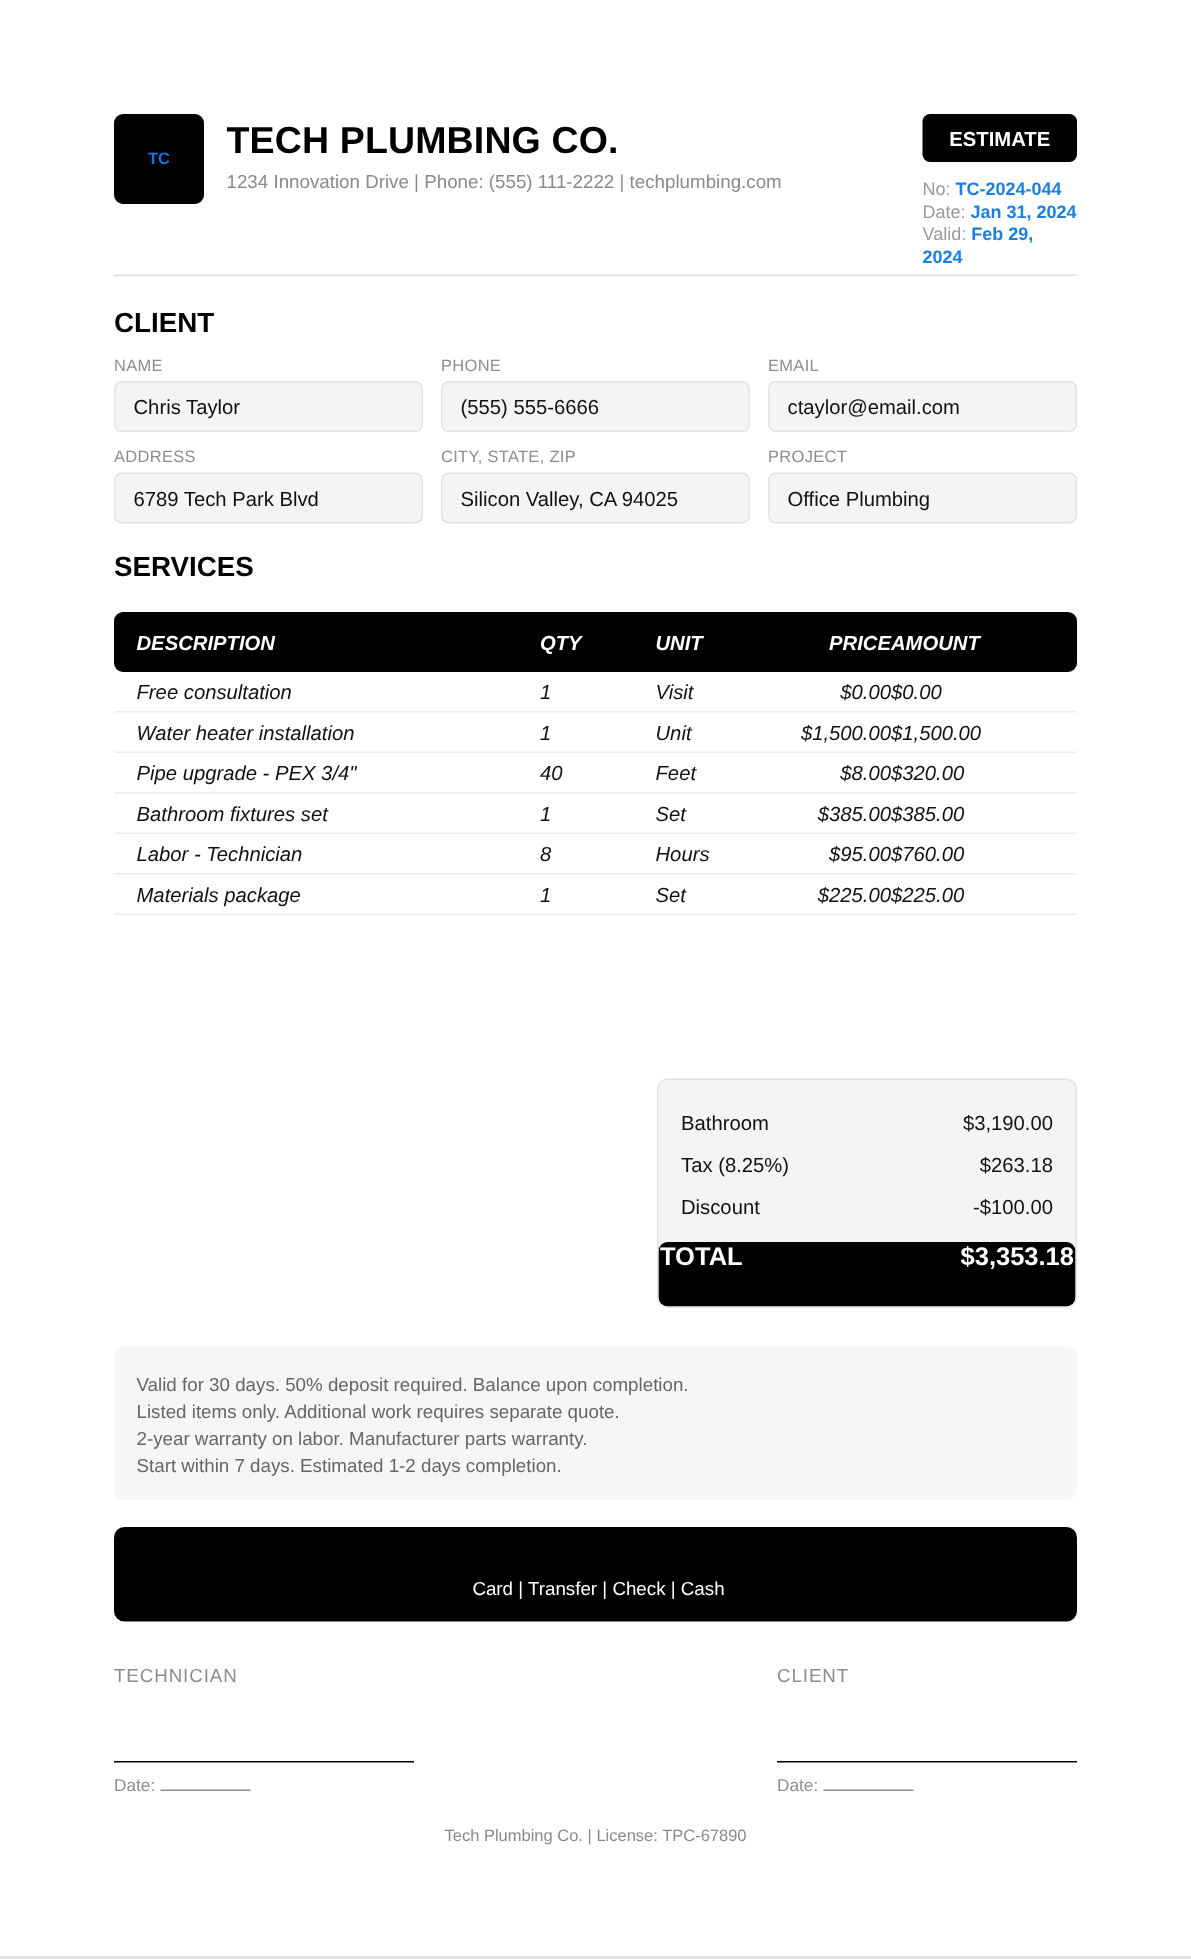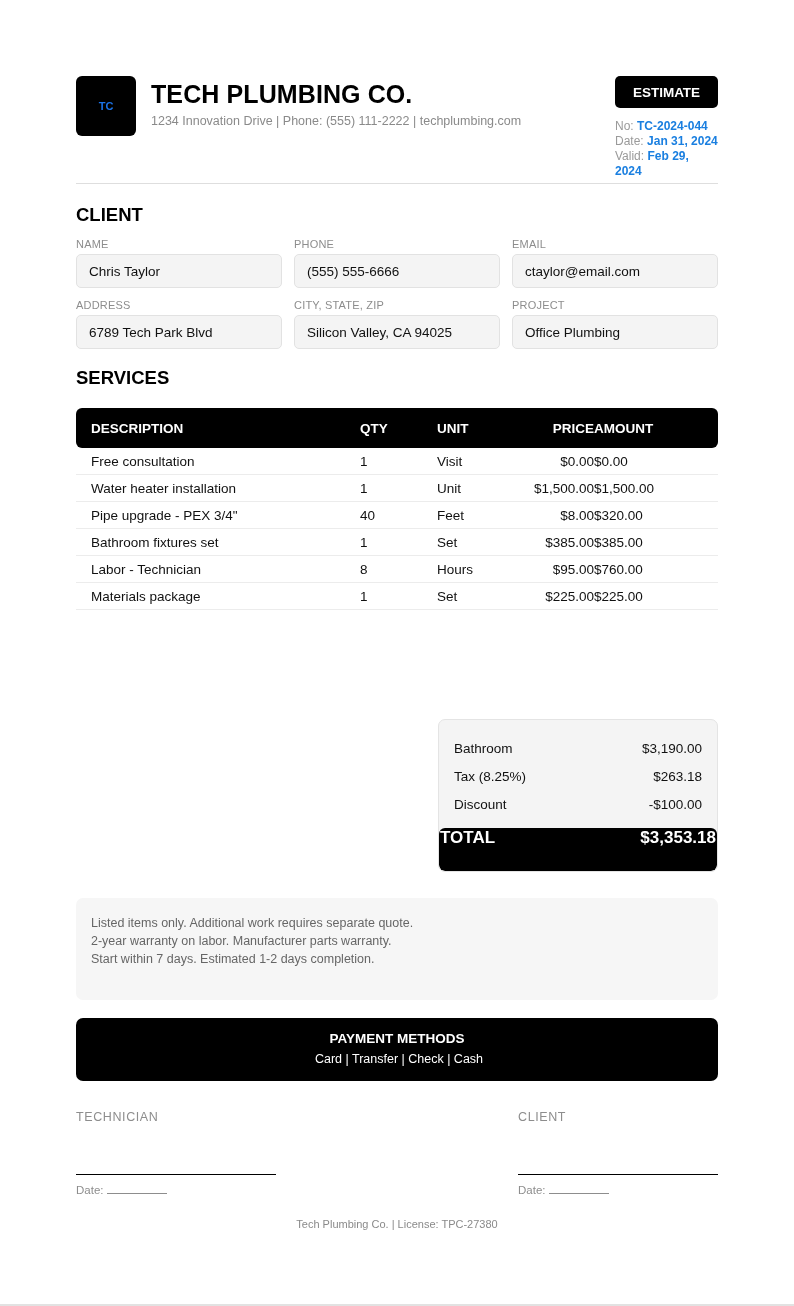--- a/index.html
+++ b/index.html
@@ -48,21 +48,21 @@
     
     .field { position: absolute; width: 206px; }
     .field-label { font-size: 11px; color: #8d8d8d; letter-spacing: 0.2px; height: 14px; }
     .field-box {
       margin-top: 2px; height: 34px; background: #f4f4f4; border: 1px solid #e2e2e2;
       border-radius: 5px; padding: 15px 12px; font-size: 13.5px; color: #111;
       display: flex; align-items: center;
     }
 
     
-    .table { position: absolute; top: 408px; left: 0; width: 642px; }
+    .table { position: absolute; top: 408px; left: 0; width: 642px; font-style: italic; }
     .thead {
       height: 40px; background: #000; color: #fff; border-radius: 6px;
       display: flex; align-items: center; font-weight: bold; font-size: 13.5px;
     }
     .row {
       height: 27px; display: flex; align-items: center; font-size: 13.5px; color: #111;
       border-bottom: 1px solid #ececec;
     }
     .c-desc { width: 284px; padding-left: 15px; }
     .c-qty { width: 77px; }
@@ -241,41 +241,41 @@
       <span>Discount</span>
       <span>-$100.00</span>
     </div>
     <div class="tot-final">
       <span>TOTAL</span>
       <span>$3,353.18</span>
     </div>
   </div>
 
   <div class="terms">
+    <div>Valid for 30 days. 50% deposit required. Balance upon completion.</div>
     <div>Listed items only. Additional work requires separate quote.</div>
     <div>2-year warranty on labor. Manufacturer parts warranty.</div>
     <div>Start within 7 days. Estimated 1-2 days completion.</div>
   </div>
 
   <div class="payment">
-    <div class="payment-title">PAYMENT METHODS</div>
     <div class="payment-methods">Card | Transfer | Check | Cash</div>
   </div>
 
   <div class="sig" style="left:0;">
     <div class="sig-label">TECHNICIAN</div>
     <div class="sig-line"></div>
     <div class="sig-date">
       <span>Date:</span><span class="sig-date-blank"></span>
     </div>
   </div>
   <div class="sig" style="left:442px;">
     <div class="sig-label">CLIENT</div>
     <div class="sig-line"></div>
     <div class="sig-date">
       <span>Date:</span><span class="sig-date-blank"></span>
     </div>
   </div>
 
-  <div class="footer">Tech Plumbing Co. | License: TPC-27380</div>
+  <div class="footer">Tech Plumbing Co. | License: TPC-67890</div>
 </div>
 
 <div class="bottom-rule"></div>
 
 </body></html>

